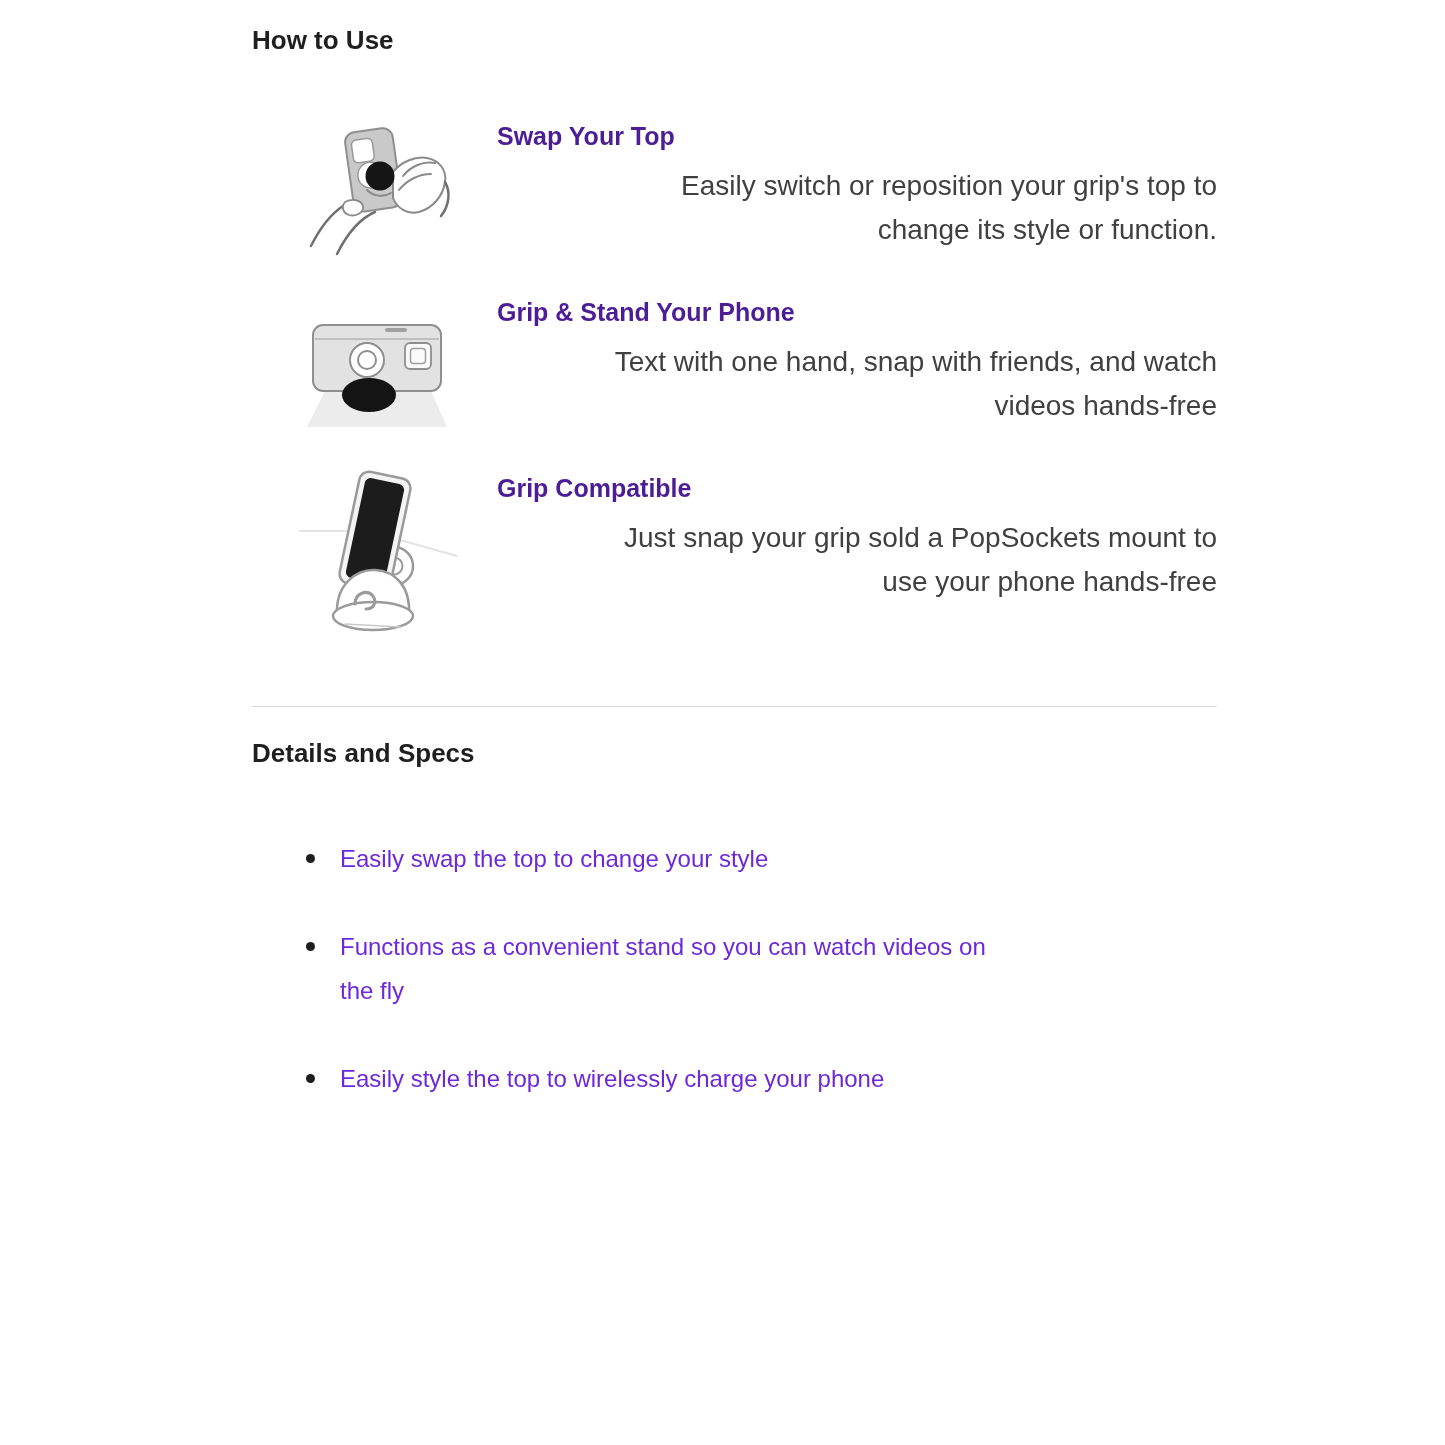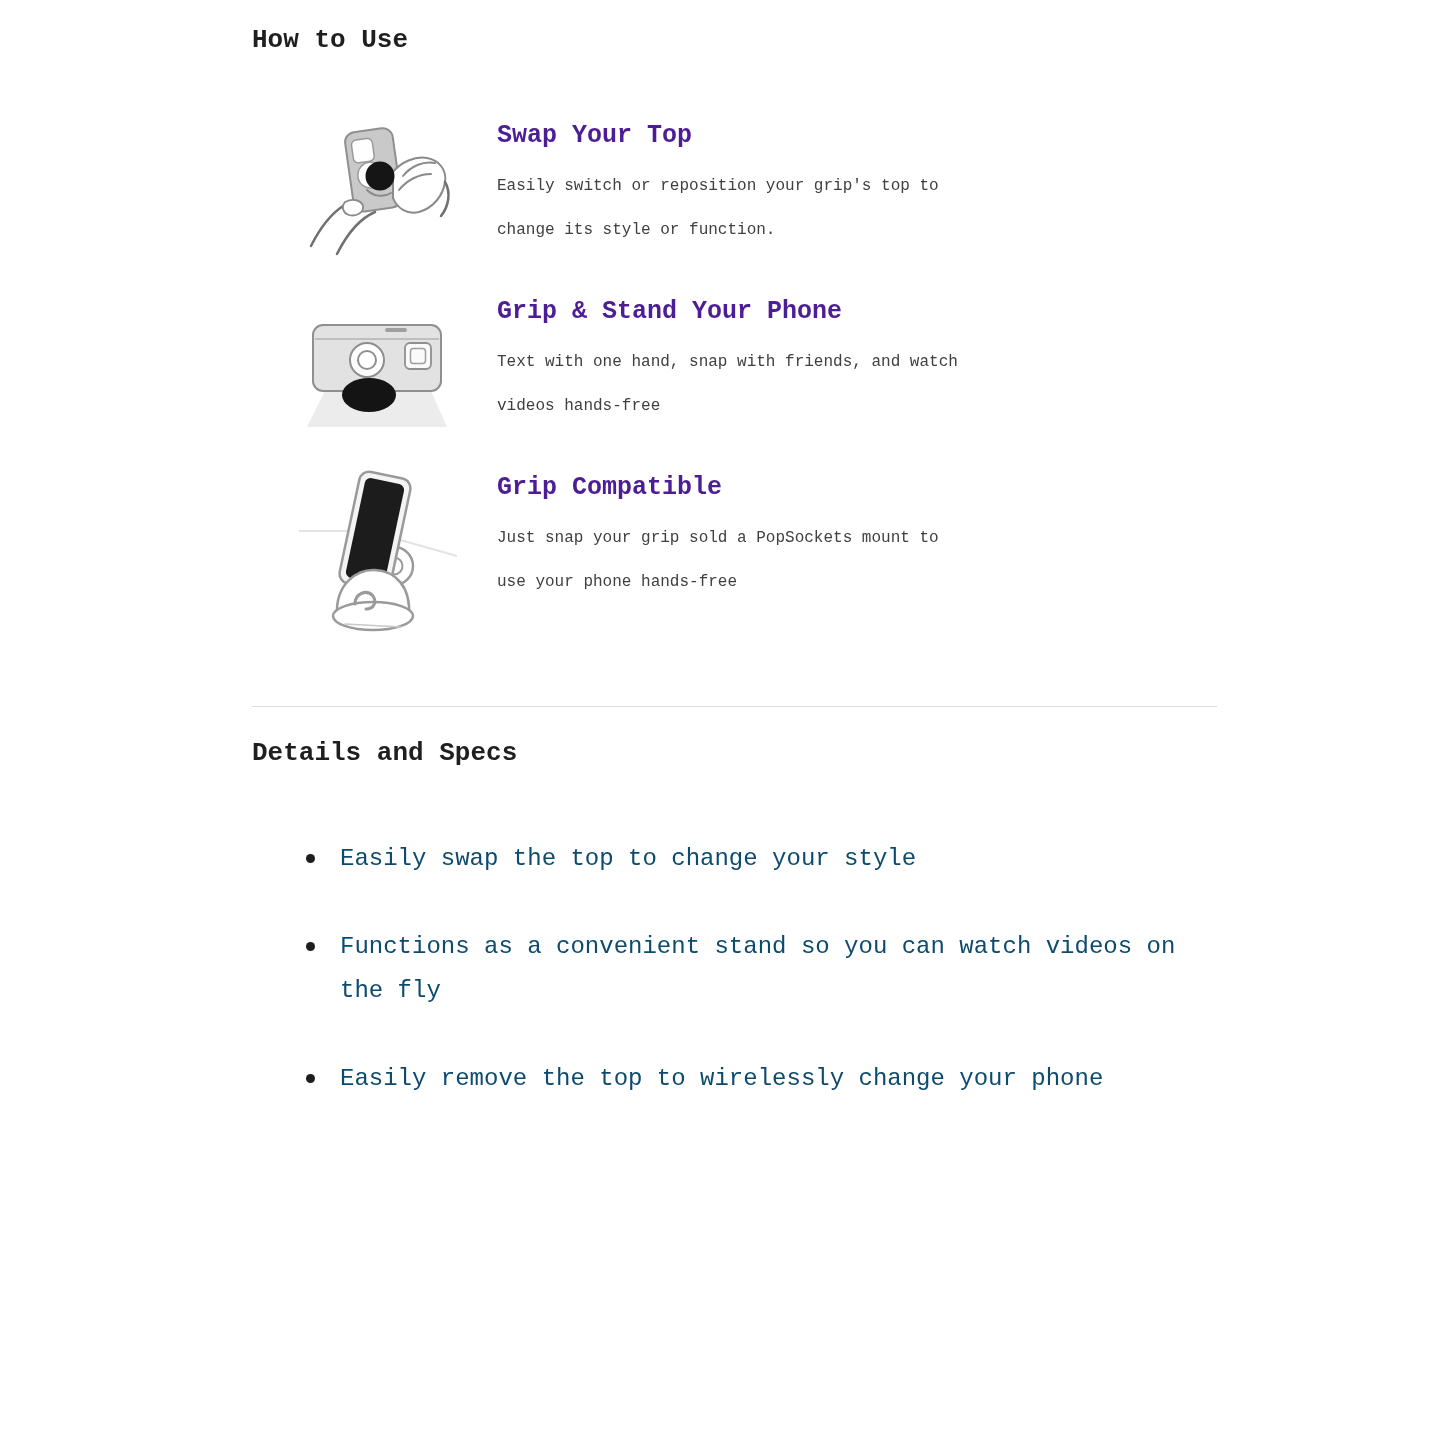--- a/index.html
+++ b/index.html
@@ -10,21 +10,20 @@
   }
   .page {
     width: 1445px;
     height: 1445px;
     background: #ffffff;
     overflow: hidden;
   }
   .container {
     box-sizing: border-box;
     padding: 24px 228px 0 252px; 
-    font-family: Liberation Mono, monospace;
   }
   .section-heading {
     margin: 0;
     font-size: 26px;
     line-height: 32px;
     font-weight: 700;
     color: #1f1f1f;
   }
   
   .features { margin-top: 58px; }
@@ -47,44 +46,45 @@
   }
   .feature-title {
     margin: 0;
     font-size: 25px;
     line-height: 32px;
     font-weight: 700;
     color: #4c1d95;
   }
   .feature-desc {
     margin-top: 12px;
-    font-size: 16px;
+    font-size: 28px;
     line-height: 44px;
     color: #404040;
     white-space: pre-line;
+    text-align: right;
   }
   
   .divider {
     border: none;
     border-top: 1px solid #dcdcdc;
     margin: 64px 0 0 0;
   }
   
   .details-heading { margin-top: 30px; }
   .specs-list {
     list-style: none;
     margin: 68px 0 0 0;
     padding: 0 0 40px 0;
   }
   .spec-item {
     position: relative;
     padding-left: 88px;
     font-size: 24px;
     line-height: 44px;
-    color: #0c4a6e;
+    color: #6d28d9;
     margin-bottom: 44px;
   }
   .spec-item:last-child { margin-bottom: 0; }
   .bullet-dot {
     position: absolute;
     left: 54px;
     top: 17px;
     width: 9px;
     height: 9px;
     border-radius: 50%;
@@ -190,17 +190,17 @@
     </div>
 
     <hr class="divider">
 
     <h2 class="section-heading details-heading">Details and Specs</h2>
 
     <ul class="specs-list">
       <li class="spec-item"><span class="bullet-dot"></span><span class="bullet-text">Easily swap the top to change your style</span></li>
       <li class="spec-item"><span class="bullet-dot"></span><span class="bullet-text">Functions as a convenient stand so you can watch videos on
 the fly</span></li>
-      <li class="spec-item"><span class="bullet-dot"></span><span class="bullet-text">Easily remove the top to wirelessly change your phone</span></li>
+      <li class="spec-item"><span class="bullet-dot"></span><span class="bullet-text">Easily style the top to wirelessly charge your phone</span></li>
     </ul>
 
   </div>
 </div>
 
 </body></html>

